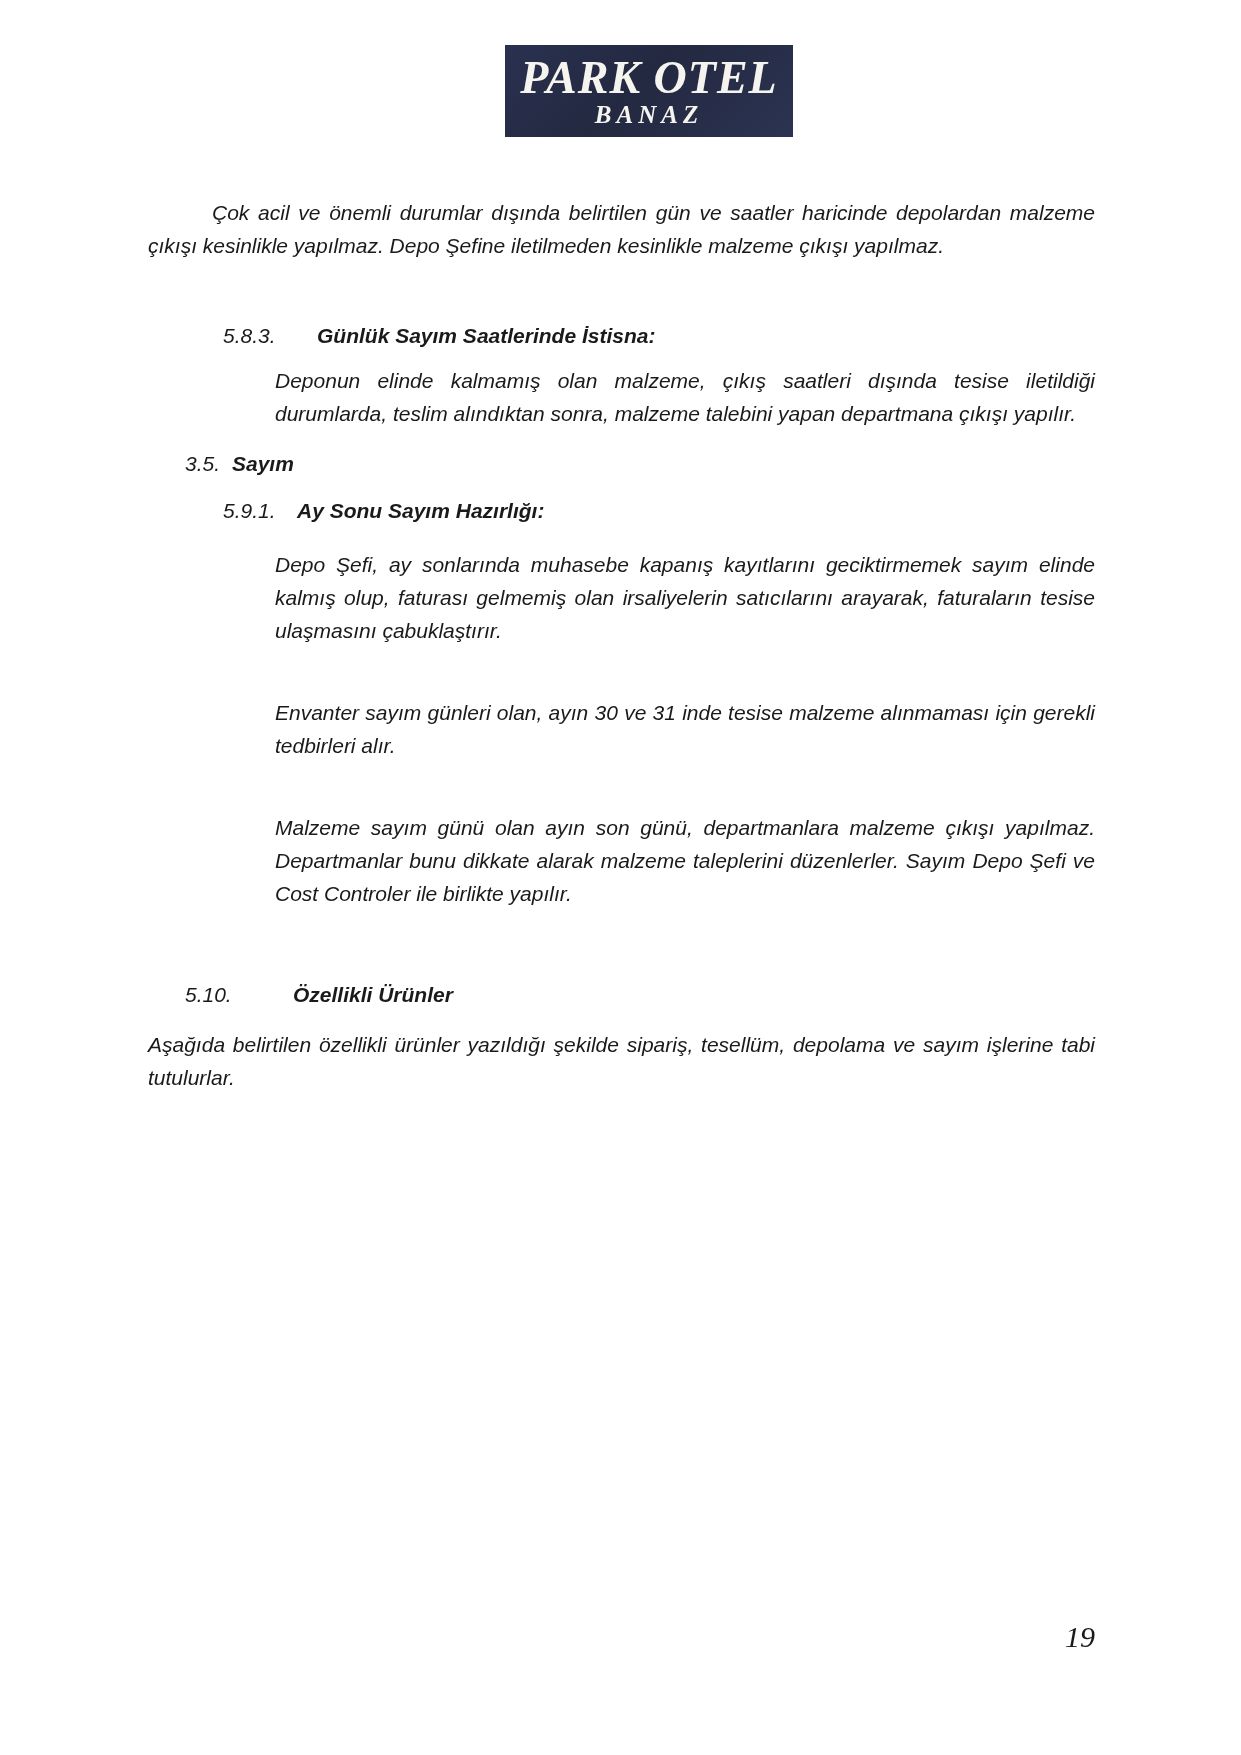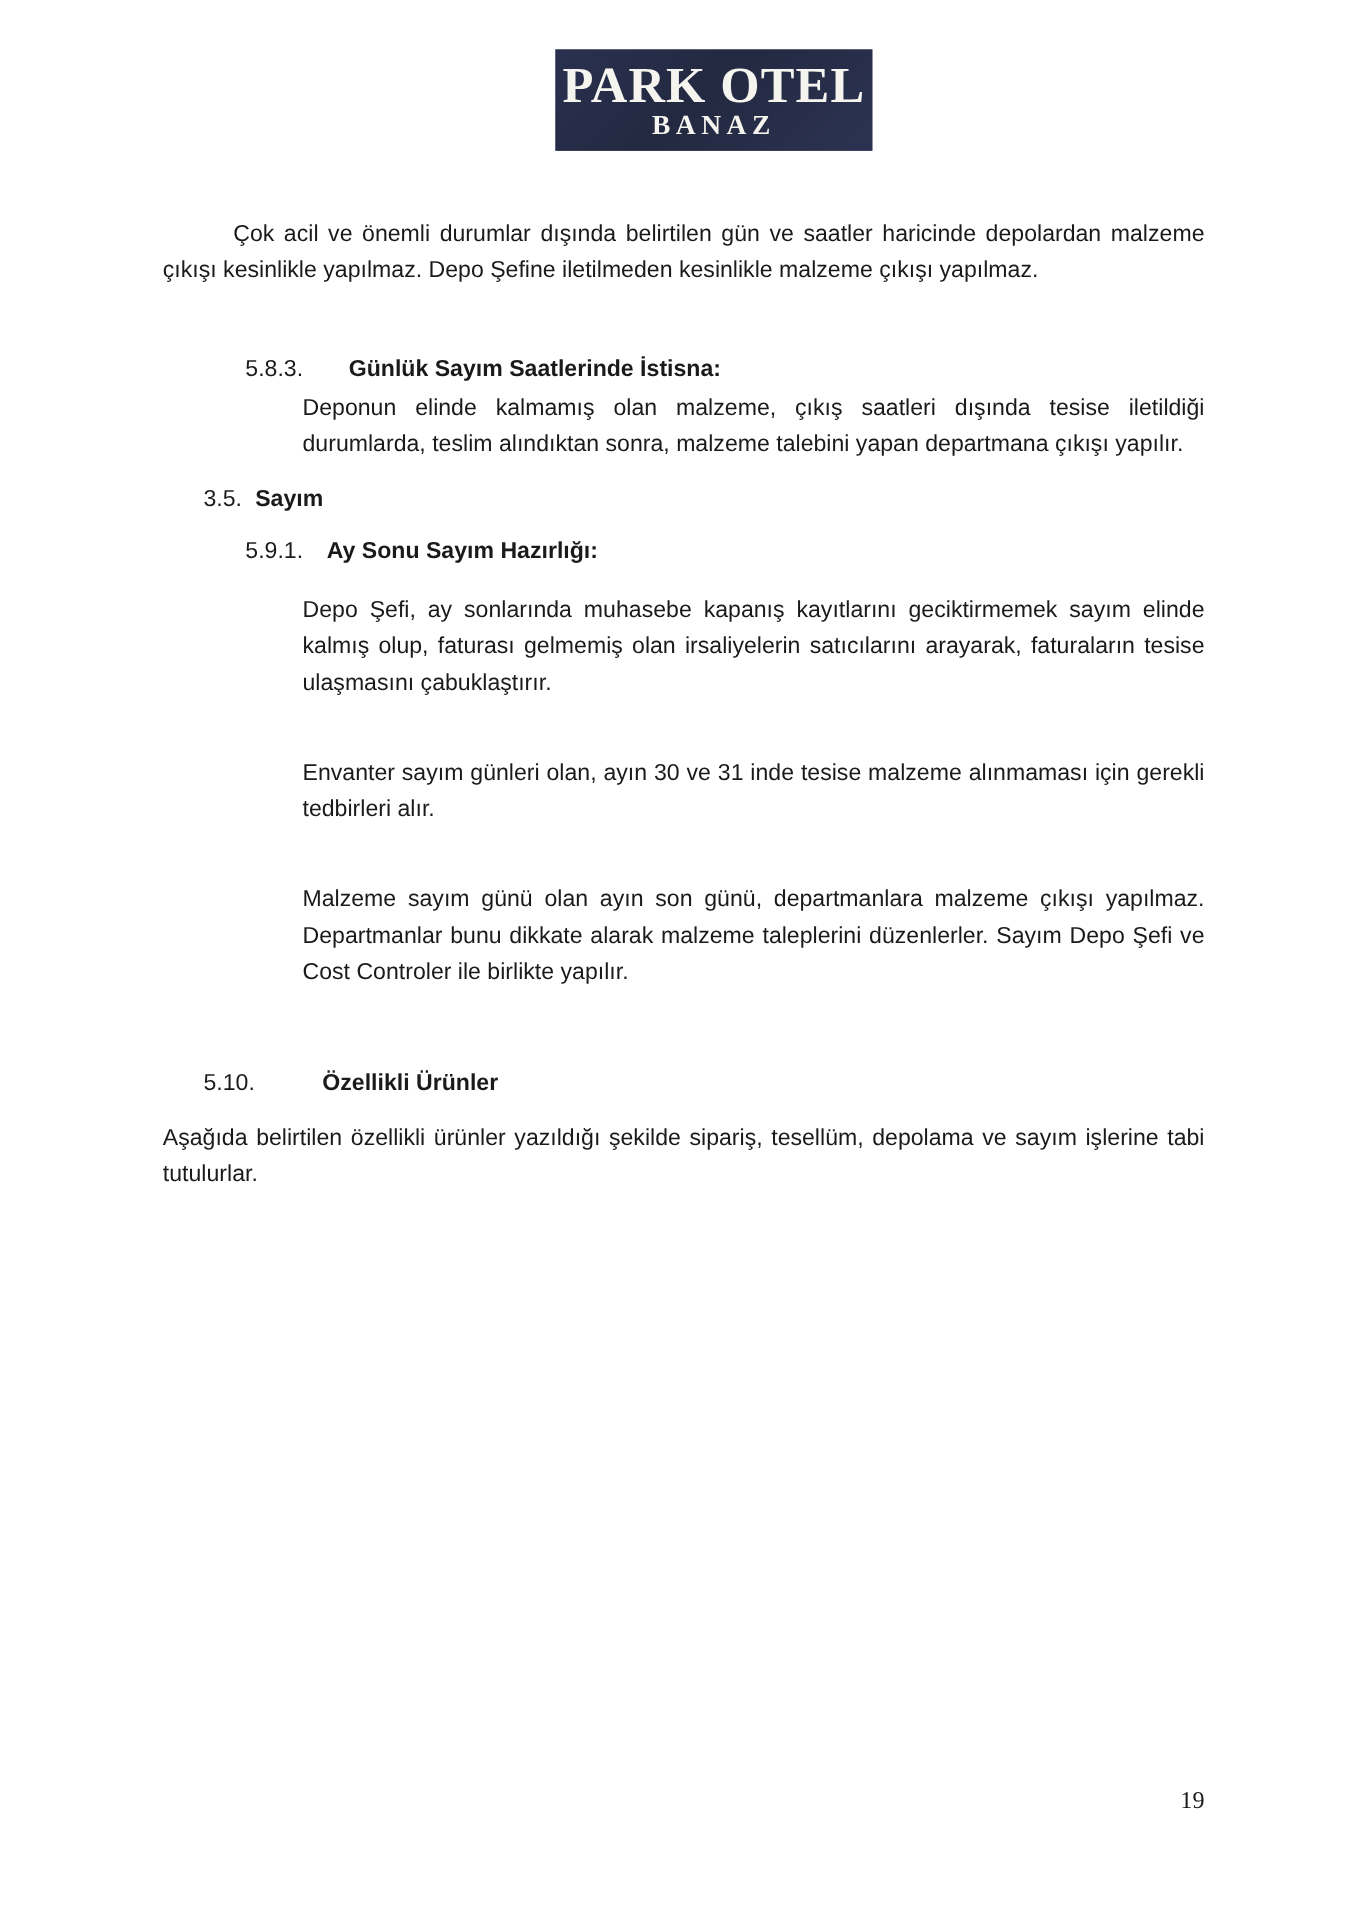--- a/index.html
+++ b/index.html
@@ -1,15 +1,15 @@
 <!DOCTYPE html>
 <html><head>
 <meta charset="utf-8">
 <style>
-  * { margin: 0; padding: 0; box-sizing: border-box; }
+  * { margin: 0; padding: 0; box-sizing: border-box; font-style: italic; }
   html, body { background: #ffffff; }
   .page {
     position: relative;
     width: 1241px;
     height: 1755px;
     background: #ffffff;
     font-family: "Liberation Sans", sans-serif;
     font-size: 21px;
     line-height: 33px;
     color: #1a1a1a;
@@ -49,34 +49,34 @@
   .para-indent { padding-left: 127px; }
   .heading { display: flex; white-space: nowrap; }
   .heading .h-title { font-weight: bold; }
   .h-l3 { padding-left: 75px; }
   .h-l3 .h-num { width: 74px; flex: none; }
   .h-l2 { padding-left: 37px; }
   .h-l2 .h-num { width: 47px; flex: none; }
   .h-510 { padding-left: 37px; }
   .h-510 .h-num { width: 108px; flex: none; }
   .mt-h583 { margin-top: 57px; gap: 20px; }
-  .mt-b583 { margin-top: 2px; }
+  .mt-b583 { margin-top: 12px; }
   .mt-h59  { margin-top: 17px; }
   .mt-h591 { margin-top: 14px; }
   .mt-p1   { margin-top: 21px; }
   .mt-p2   { margin-top: 49px; }
   .mt-p3   { margin-top: 49px; }
   .mt-h510 { margin-top: 68px; align-items: flex-end; }
   .mt-p510 { margin-top: 17px; }
   .page-number {
     position: absolute;
     top: 1622px;
     right: 146px;
     font-family: "Liberation Serif", serif;
-    font-size: 22px;
+    font-size: 30px;
     line-height: 30px;
     color: #1a1a1a;
   }
 </style>
 </head>
 <body>
 
 <div class="page">
 
   <div class="logo" style="background-color: rgb(38, 44, 69);">

